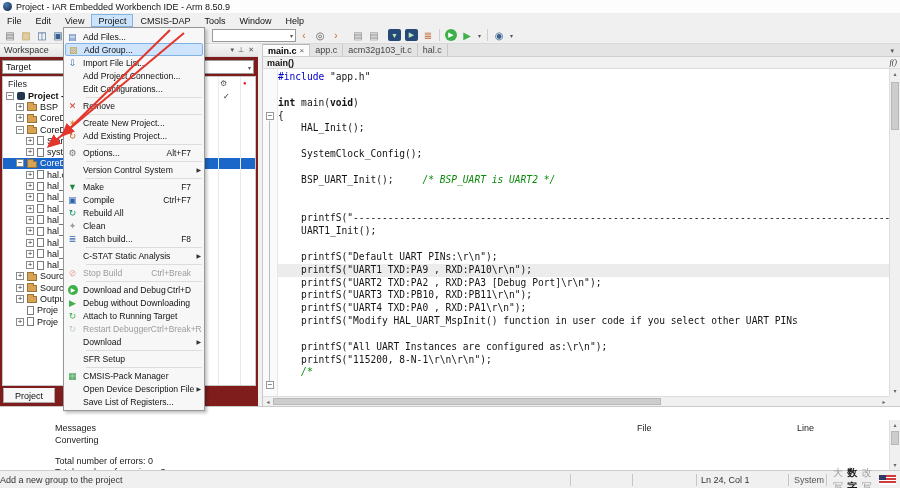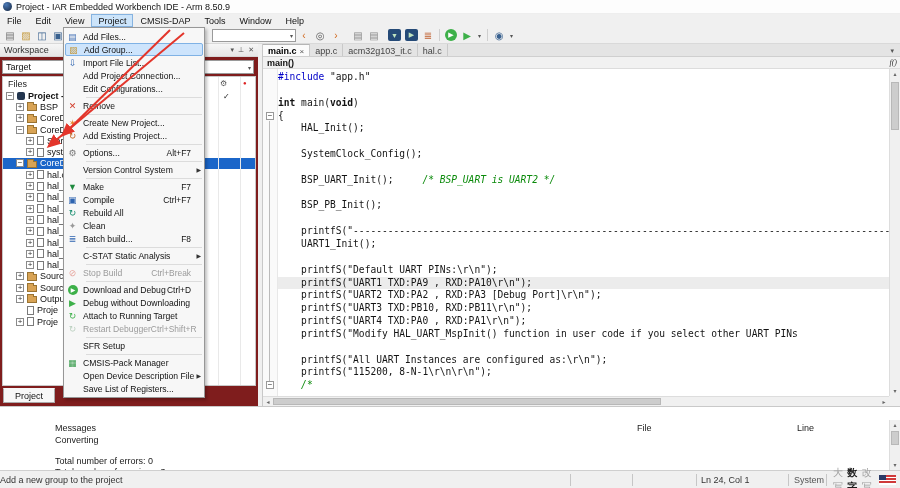--- a/index.html
+++ b/index.html
@@ -39,21 +39,21 @@
   .filei{width:7px;height:9px;background:#fff;border:1px solid #7a7a7a;margin-right:3px;flex:none}
   .proj{width:8px;height:8px;border-radius:2px;background:#23364f;margin-right:3px;flex:none}
   .colsep{position:absolute;top:0;bottom:0;width:0;border-left:1px solid #e9e9e9}
   .tree-gear{position:absolute;left:217px;top:2px;font-size:8px;color:#555}
   .tree-dot{position:absolute;left:240px;top:3px;font-size:6px;color:#d22}
   .tree-check{position:absolute;left:220px;top:15px;font-size:8px;color:#222}
   .ws-tab{position:absolute;bottom:3px;left:3px;width:52px;height:15px;background:#f7f7f7;border:1px solid #aaa;border-top:1px solid #f7f7f7;font-size:9px;display:flex;align-items:center;justify-content:center}
   
   .editor{position:absolute;top:44px;left:262px;right:0;bottom:82px;background:#fff;border-left:1px solid #c8c8c8}
   .etabbar{position:absolute;top:0;left:0;right:0;height:13px;background:#e4e4e4;display:flex;border-bottom:1px solid #cfcfcf;font-size:9px}
-  .etab{padding:0 5px;display:flex;align-items:flex-end;gap:3px;border-right:1px solid #c9c9c9;color:#444}
+  .etab{padding:0 5px;display:flex;align-items:center;gap:3px;border-right:1px solid #c9c9c9;color:#444}
   .etab.active{background:#fbfbfb;font-weight:bold;color:#000;border-top:1px solid #b5b5b5}
   .etab-close{font-size:8px;color:#555;font-weight:normal}
   .etab-listbtn{margin-left:auto;padding-right:4px;font-size:7px;color:#555;display:flex;align-items:center}
   .ebread{position:absolute;top:13px;left:0;right:0;height:12px;background:#f1f1f1;border-bottom:1px solid #dcdcdc;display:flex;align-items:center;font-size:9px;font-weight:bold;padding-left:4px}
   .fnbtn{margin-left:auto;padding-right:3px;font-size:8px;font-style:italic;font-weight:normal;color:#333;font-family:"Liberation Serif",serif}
   .codearea{position:absolute;top:25px;left:0;right:11px;bottom:10px;overflow:hidden;background:#fff}
   .gutter{position:absolute;left:0;top:0;width:15px;bottom:0;background:#fafafa;border-right:1px solid #e8e8e8}
   .fbox{position:absolute;left:3px;width:8px;height:8px;border:1px solid #999;background:#fff;font-size:8px;line-height:6px;text-align:center;color:#333}
   .fline{position:absolute;left:6px;width:0;border-left:1px solid #bbb}
   .code{position:absolute;left:15px;top:2px;right:0}
@@ -319,21 +319,20 @@
           <div class="codeline"><span class="pp">#include</span> "app.h"</div>
           <div class="codeline">&nbsp;</div>
           <div class="codeline"><span class="kw">int</span> main(<span class="kw">void</span>)</div>
           <div class="codeline">{</div>
           <div class="codeline">    HAL_Init();</div>
           <div class="codeline">&nbsp;</div>
           <div class="codeline">    SystemClock_Config();</div>
           <div class="codeline">&nbsp;</div>
           <div class="codeline">    BSP_UART_Init();     <span class="cmt">/* BSP_UART is UART2 */</span></div>
           <div class="codeline">&nbsp;</div>
-          <div class="codeline">    BSP_PB_Init();</div>
           <div class="codeline">&nbsp;</div>
           <div class="codeline">    printfS("----------------------------------------------------------------------------------------------------------------",</div>
           <div class="codeline">    UART1_Init();</div>
           <div class="codeline">&nbsp;</div>
           <div class="codeline">    printfS("Default UART PINs:\r\n");</div>
           <div class="codeline cur">    printfS("UART1 TXD:PA9 , RXD:PA10\r\n");</div>
           <div class="codeline">    printfS("UART2 TXD:PA2 , RXD:PA3 [Debug Port]\r\n");</div>
           <div class="codeline">    printfS("UART3 TXD:PB10, RXD:PB11\r\n");</div>
           <div class="codeline">    printfS("UART4 TXD:PA0 , RXD:PA1\r\n");</div>
           <div class="codeline">    printfS("Modify HAL_UART_MspInit() function in user code if you select other UART PINs</div>
@@ -482,21 +481,26 @@
         <span class="pm-icon" style="color: rgb(61, 176, 73);">▶</span>
         <span class="pm-label">Debug without Downloading</span>
       </div>
       <div class="pm-item">
         <span class="pm-icon" style="color: rgb(61, 176, 73);">↻</span>
         <span class="pm-label">Attach to Running Target</span>
       </div>
       <div class="pm-item disabled">
         <span class="pm-icon" style="color: rgb(111, 159, 122);">↻</span>
         <span class="pm-label">Restart Debugger</span>
-        <span class="pm-short">Ctrl+Shift+R</span>
+        <span class="pm-short">Ctrl+Break+R</span>
+      </div>
+      <div class="pm-item">
+        <span class="pm-icon"></span>
+        <span class="pm-label">Download</span>
+        <span class="pm-sub">▶</span>
       </div>
       <div class="pm-sep"></div>
       <div class="pm-item">
         <span class="pm-icon"></span>
         <span class="pm-label">SFR Setup</span>
       </div>
       <div class="pm-sep"></div>
       <div class="pm-item">
         <span class="pm-icon" style="color: rgb(58, 157, 78);">▦</span>
         <span class="pm-label">CMSIS-Pack Manager</span>

